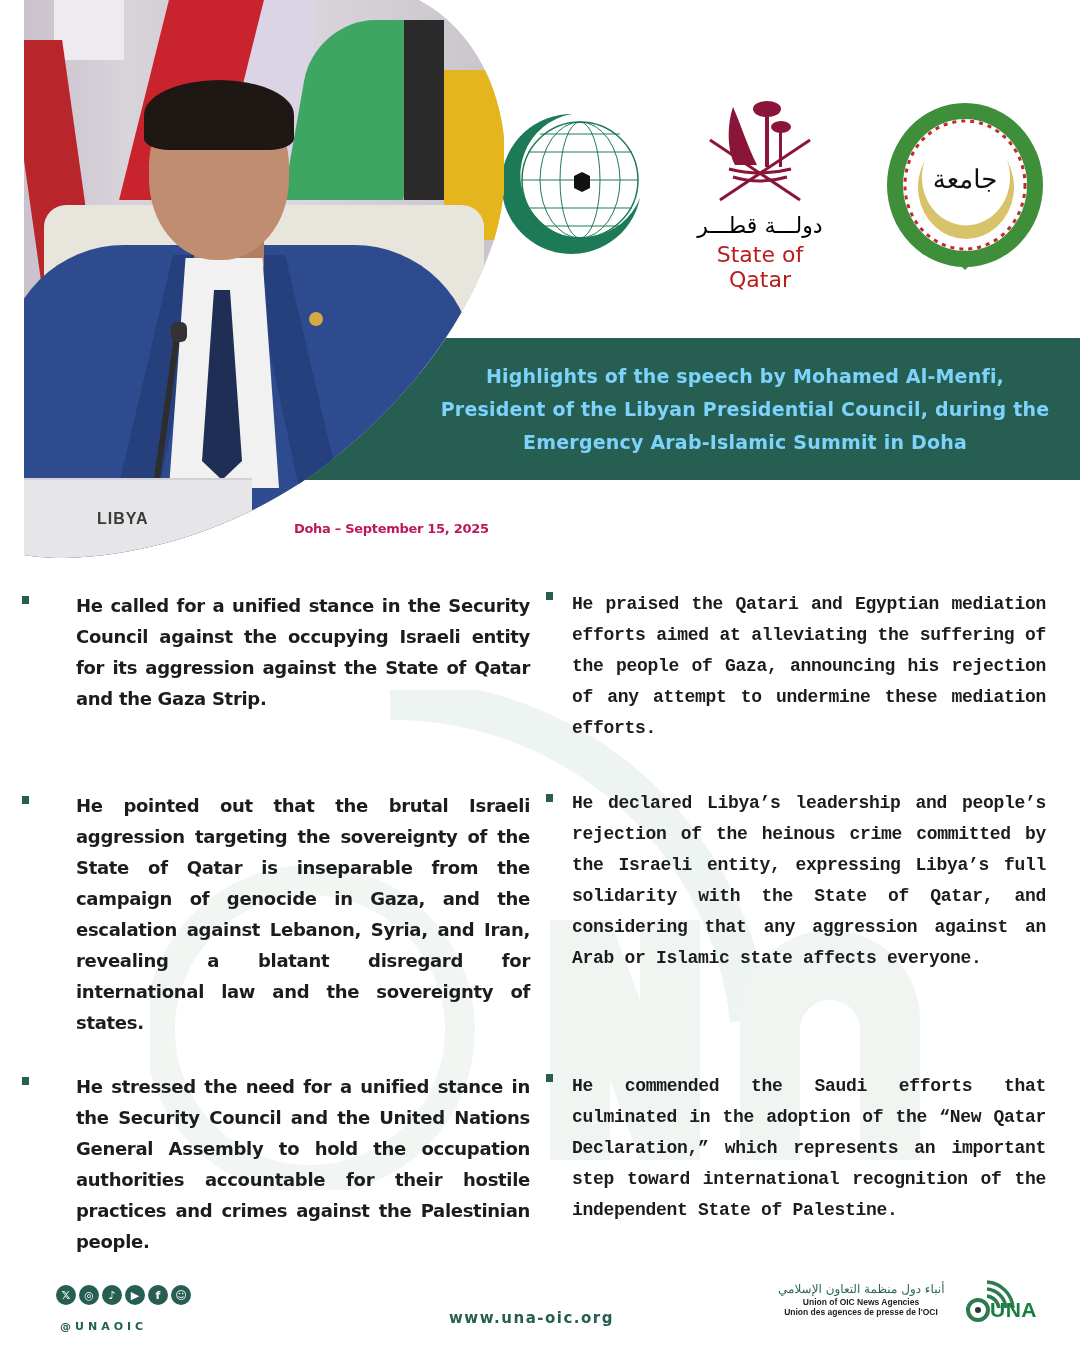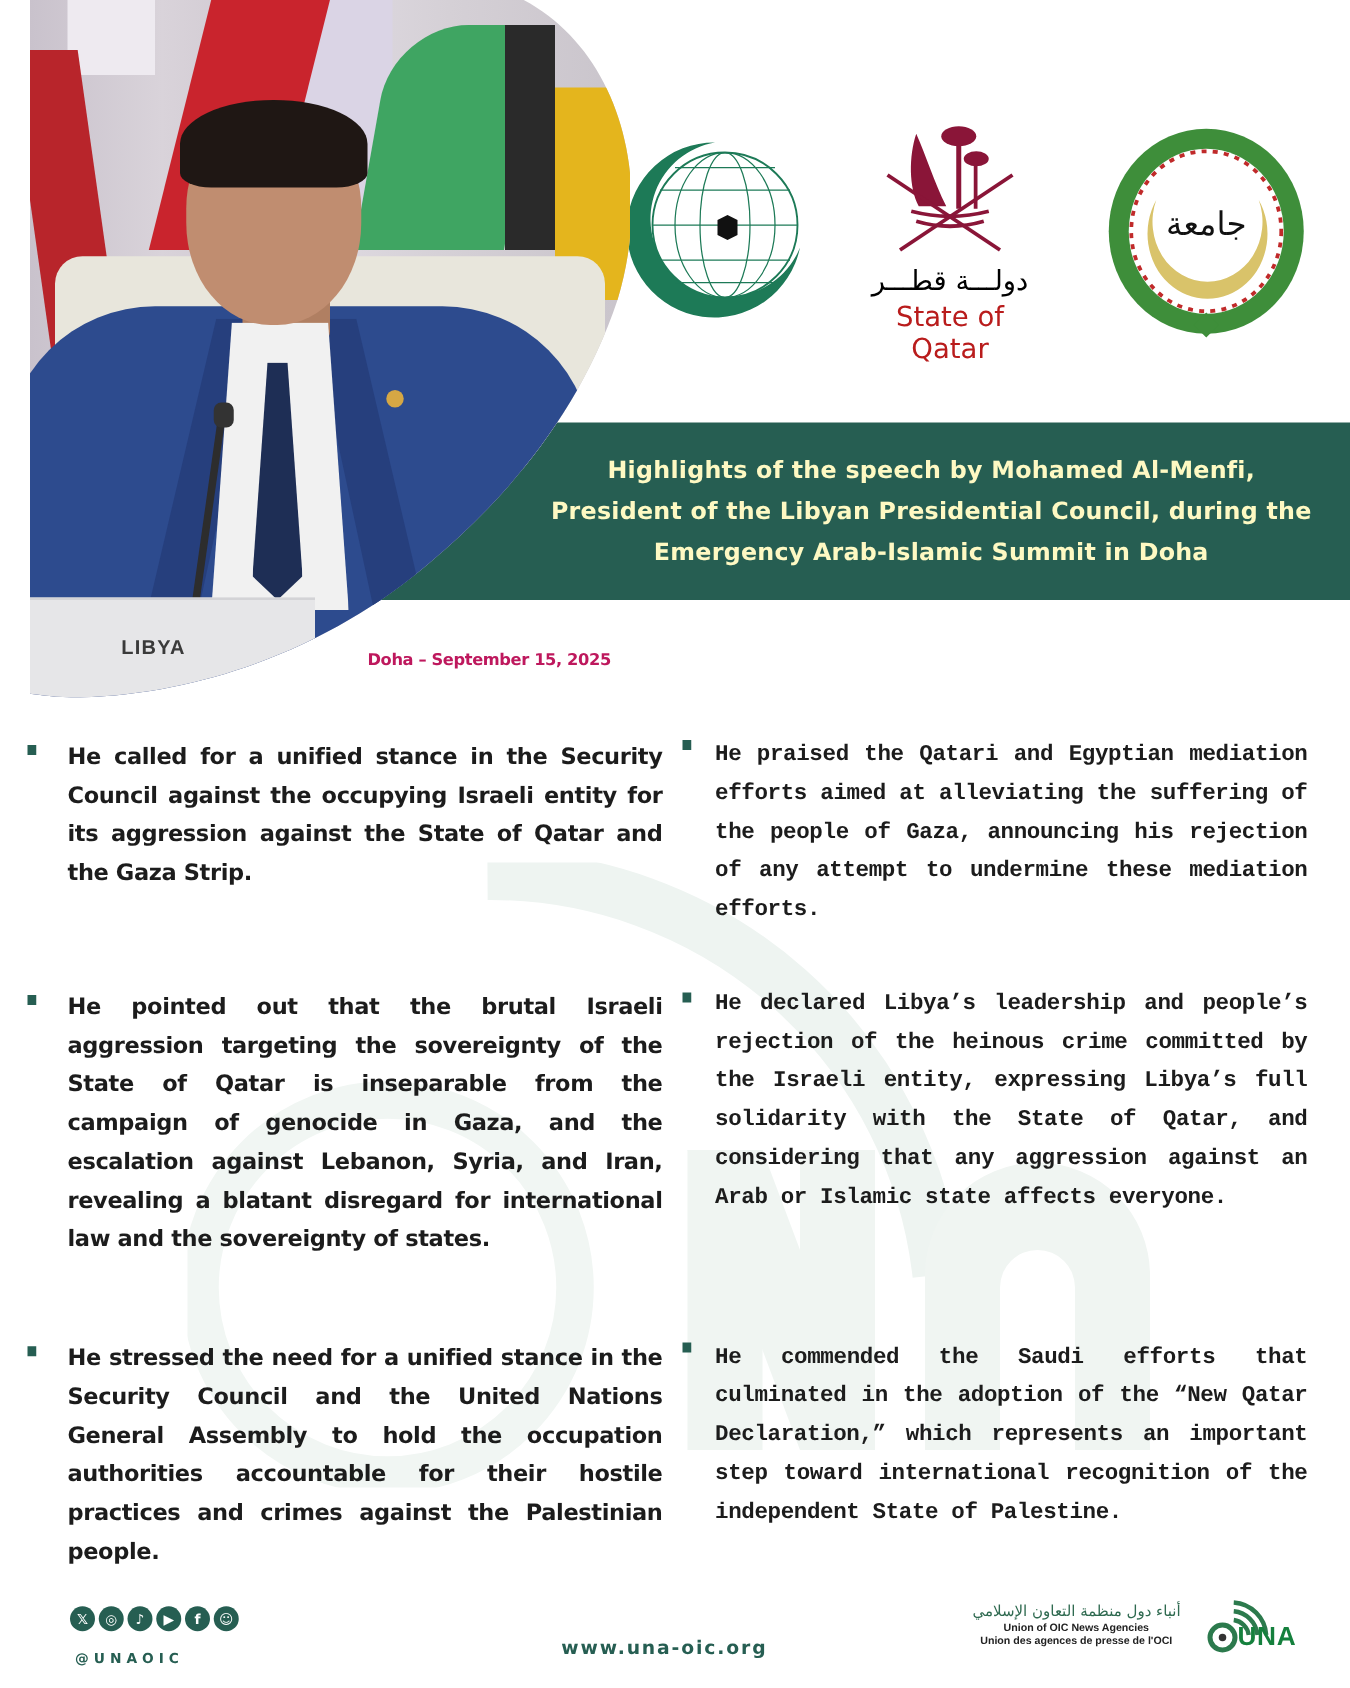--- a/index.html
+++ b/index.html
@@ -49,34 +49,34 @@
   .logo-qatar-en { position: absolute; left: 0; top: 147px; width: 150px; text-align: center; font-size: 22px; color: #b91c1c; font-family: "DejaVu Sans", sans-serif; }
   .logo-league { left: 885px; top: 100px; width: 160px; height: 175px; }
 
   
   .banner {
     position: absolute; left: 290px; top: 338px; width: 790px; height: 142px;
     background: #265e52; z-index: 1;
     display: flex; align-items: center; justify-content: center;
     padding-left: 150px; padding-right: 30px;
   }
-  .banner-title { color: #fef9c3; font-family: "DejaVu Sans", sans-serif; font-weight: bold; font-size: 19px; line-height: 33px; text-align: center; letter-spacing: 0.2px; }
+  .banner-title { color: #7dd3fc; font-family: "DejaVu Sans", sans-serif; font-weight: bold; font-size: 19px; line-height: 33px; text-align: center; letter-spacing: 0.2px; }
   .dateline { position: absolute; left: 294px; top: 494px; font-family: "DejaVu Sans", sans-serif; font-weight: bold; font-size: 13px; color: #be185d; z-index: 3; letter-spacing: -0.3px; margin-top: 27px; }
 
   
   .bullet { position: absolute; z-index: 1; }
   .bullet-marker { position: absolute; left: 0; top: 6px; width: 7px; height: 8px; background: #265e52; }
   .bullet-text { display: block; font-family: "DejaVu Sans", sans-serif; font-weight: bold; font-size: 18px; line-height: 31px; text-align: justify; color: #1c1c1c; letter-spacing: -0.3px; }
   .b1 { left: 22px; top: 590px; width: 508px; }
   .b2 { left: 546px; top: 589px; width: 500px; }
   .b3 { left: 22px; top: 790px; width: 508px; }
   .b4 { left: 546px; top: 788px; width: 500px; }
   .b5 { left: 22px; top: 1071px; width: 508px; }
   .b6 { left: 546px; top: 1071px; width: 500px; }
-  .b1 .bullet-text, .b3 .bullet-text, .b5 .bullet-text { margin-left: 32px; }
+  .b1 .bullet-text, .b3 .bullet-text, .b5 .bullet-text { margin-left: 54px; }
   .b2 .bullet-text, .b4 .bullet-text, .b6 .bullet-text { margin-left: 26px; font-family: Liberation Mono, monospace; }
   .b2 .bullet-marker, .b6 .bullet-marker { top: 3px; }
 
   
   .socials { position: absolute; left: 56px; top: 1285px; display: flex; gap: 3px; z-index: 1; }
   .social { width: 20px; height: 20px; border-radius: 50%; background: #265e52; color: #ffffff; font-size: 11px; font-weight: bold; display: flex; align-items: center; justify-content: center; font-family: "DejaVu Sans", sans-serif; line-height: 1; }
   .handle { position: absolute; left: 60px; top: 1320px; font-family: "DejaVu Sans", sans-serif; font-weight: bold; font-size: 11px; color: #265e52; letter-spacing: 4px; z-index: 1; }
   .website { position: absolute; left: 449px; top: 1309px; font-family: "DejaVu Sans", sans-serif; font-weight: bold; font-size: 15px; color: #265e52; letter-spacing: 1.5px; z-index: 1; text-align: right; }
   .una-logo-text { position: absolute; left: 778px; top: 1281px; width: 166px; text-align: center; z-index: 1; }
   .una-ar { font-size: 12px; color: #2f6a50; font-family: "DejaVu Serif", serif; line-height: 16px; white-space: nowrap; overflow: hidden; }

